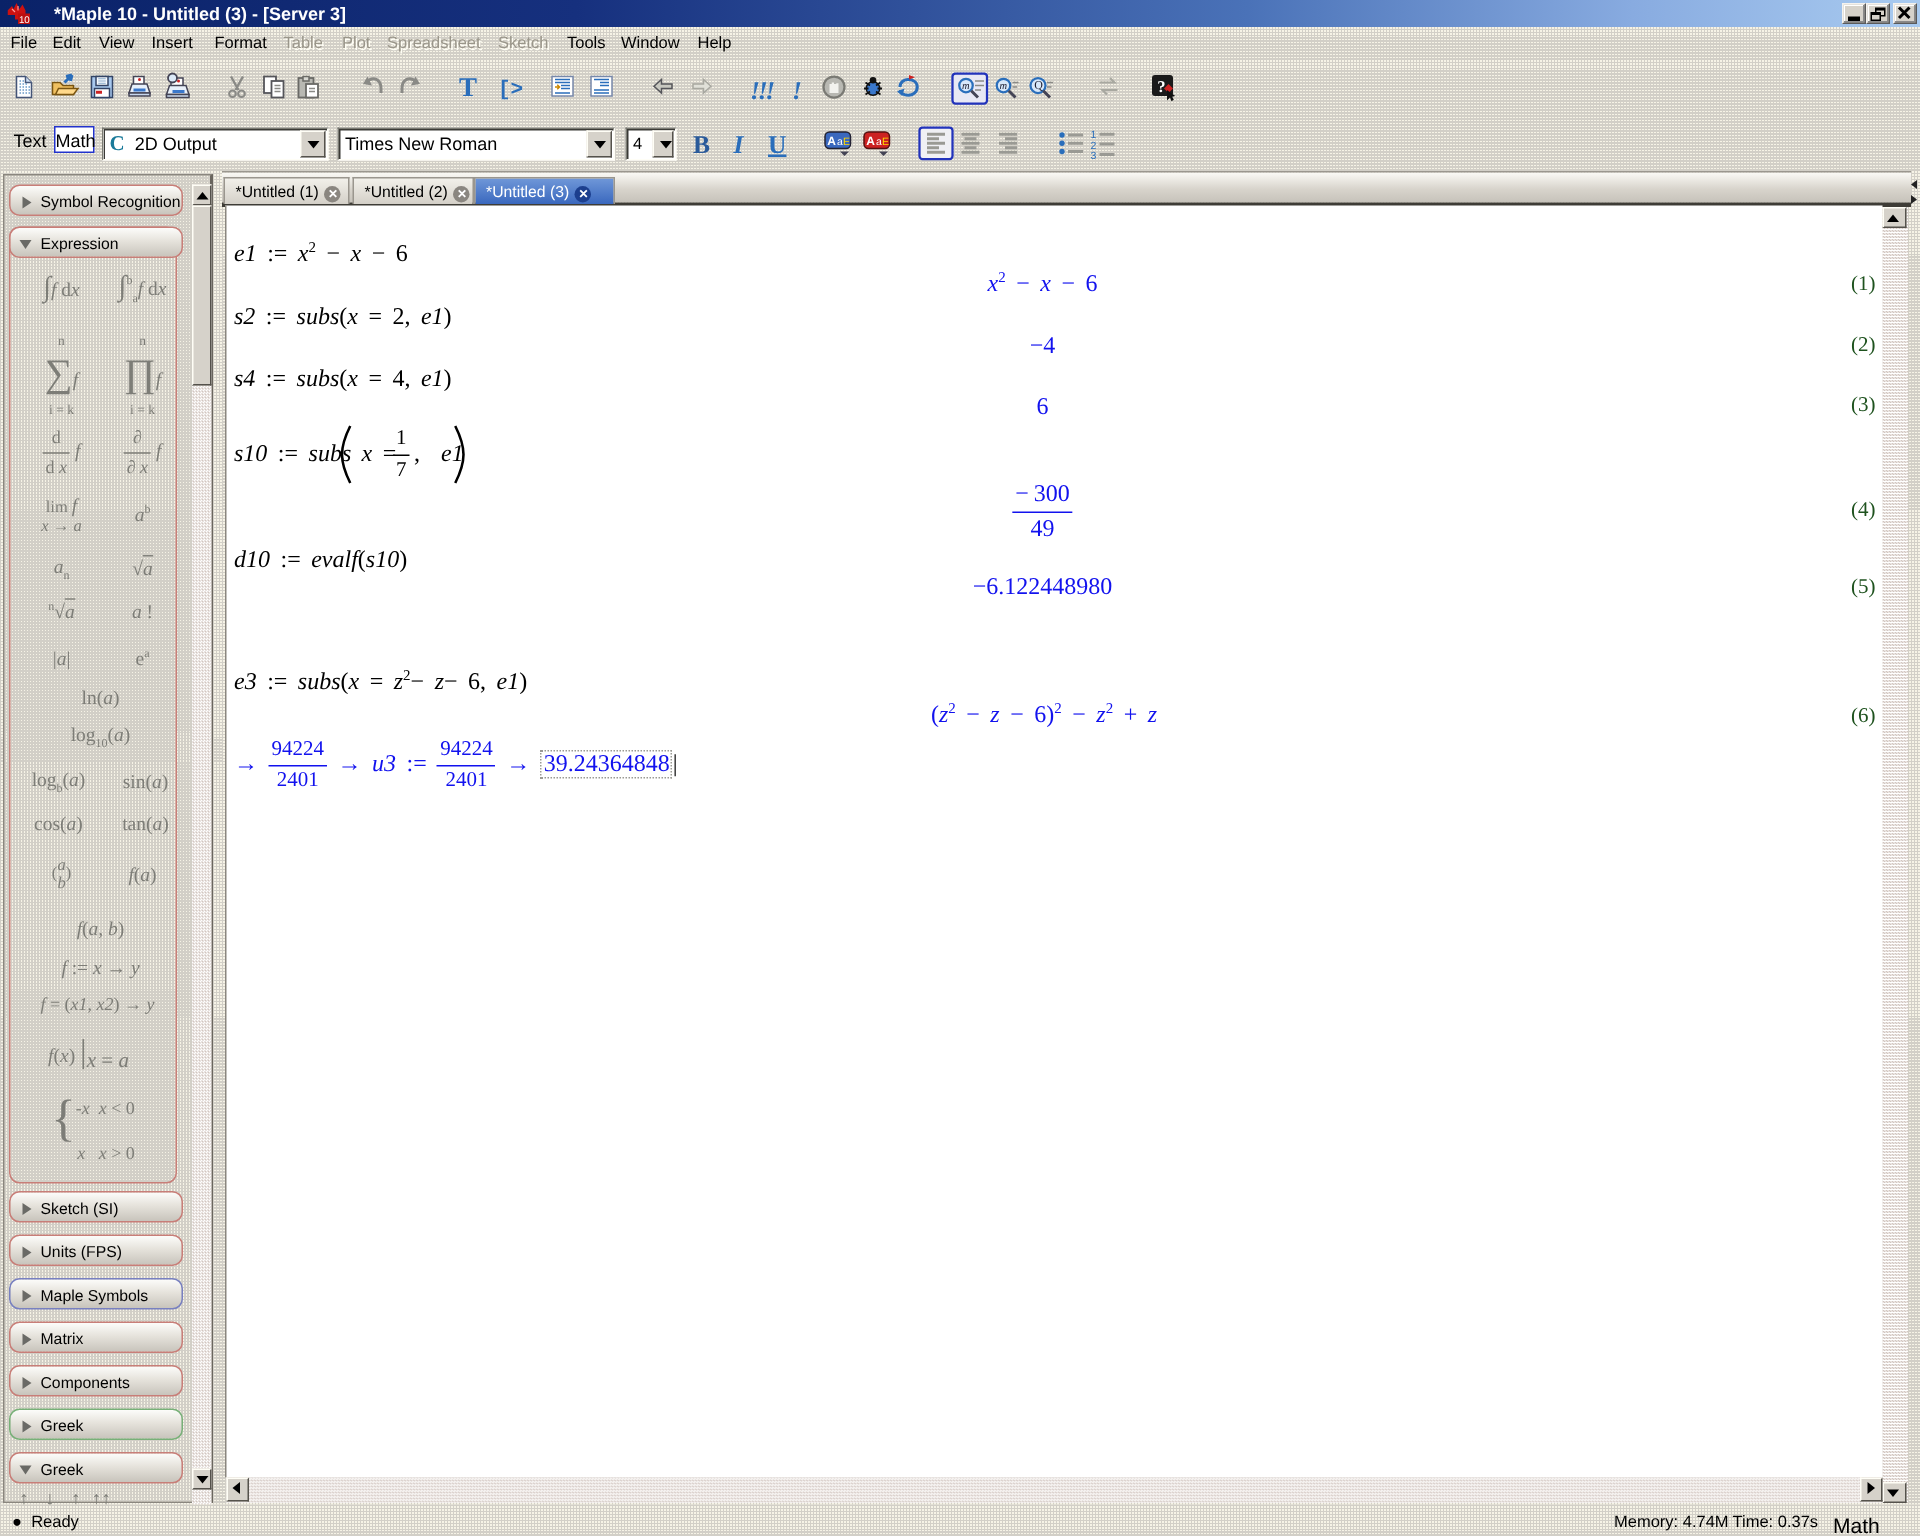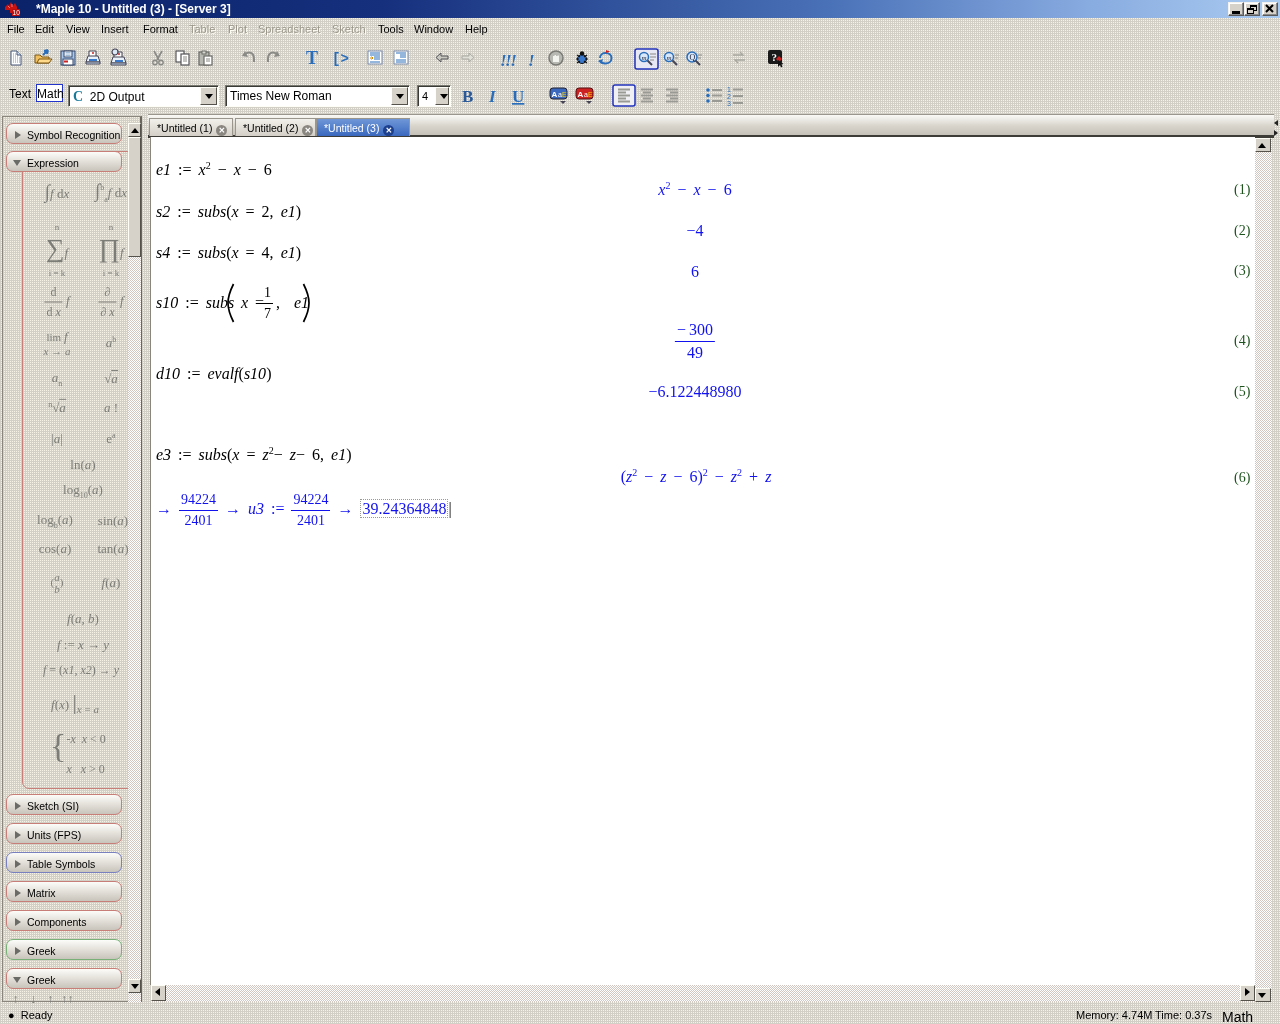--- a/index.html
+++ b/index.html
@@ -51,21 +51,21 @@
 #sidebar { left:0px; top:114px; width:148px; height:890px; }
 #sidepanel { position:absolute; left:2px; top:2px; width:140px; height:886px;
   border:1px solid #8a867e; border-right:2px solid #6a665e; }
 .palhdr { position:absolute; left:3px; width:116px; height:21px; border-radius:7px;
   background:linear-gradient(#fcfcfa,#e6e3dc 45%,#c8c4bc); border:1px solid #c87e78;
   font-size:10.5px; color:#000; padding-top:5px; padding-left:20px; white-space:nowrap; overflow:hidden;}
 .palhdr:before { content:""; position:absolute; left:8px; top:7px;
   border:4px solid transparent; border-left:6px solid #6a6a66; }
 .palhdr.open:before { border:4px solid transparent; border-top:6px solid #6a6a66; left:6px; top:8px; }
 #exprbox { position:absolute; left:3px; top:34px; width:112px; height:638px; border-radius:7px;
-  border:1px solid #c87e78;margin-left:16px; }
+  border:1px solid #c87e78; }
 #exprbox .sym { position:absolute; font-family:"Liberation Serif",serif; font-style:normal;
   color:#7d7d77; font-size:13px; white-space:nowrap; transform:translate(-50%,-50%); text-align:center;}
 
 #sscroll { position:absolute; left:125px; top:6px; width:13px; height:884px; }
 .sbtn { position:absolute; left:0; width:13px; height:14px; background:#d6d2ca;
   border:1px solid; border-color:#fffef6 #55524c #55524c #fffef6; }
 .tri-up:after { content:""; position:absolute; left:2px; top:4px; border:4px solid transparent; border-bottom:5px solid #000; border-top:none;}
 .tri-dn:after { content:""; position:absolute; left:2px; top:4px; border:4px solid transparent; border-top:5px solid #000; border-bottom:none;}
 .tri-lf:after { content:""; position:absolute; left:3px; top:2px; border:4px solid transparent; border-right:5px solid #000; border-left:none;}
 .tri-rt:after { content:""; position:absolute; left:4px; top:2px; border:4px solid transparent; border-left:5px solid #000; border-right:none;}
@@ -369,26 +369,26 @@
         <div class="sym" style="left:60px;top:339px;">log<sub style="font-size:8px;">10</sub>(<i>a</i>)</div>
         <div class="sym" style="left:32px;top:369px;">log<sub style="font-size:8px;">b</sub>(<i>a</i>)</div>
         <div class="sym" style="left:90px;top:369px;">sin(<i>a</i>)</div>
         <div class="sym" style="left:32px;top:397px;">cos(<i>a</i>)</div>
         <div class="sym" style="left:90px;top:397px;">tan(<i>a</i>)</div>
         <div class="sym" style="left:34px;top:431px;font-size:11px;">(<span style="display:inline-block;text-align:center;vertical-align:middle;"><i>a</i><br><i>b</i></span>)</div>
         <div class="sym" style="left:88px;top:431px;"><i>f</i>(<i>a</i>)</div>
         <div class="sym" style="left:60px;top:467px;"><i>f</i>(<i>a</i>, <i>b</i>)</div>
         <div class="sym" style="left:60px;top:493px;"><i>f</i> := <i>x</i> → <i>y</i></div>
         <div class="sym" style="left:58px;top:518px;font-size:12px;"><i>f</i> = (<i>x1</i>, <i>x2</i>) → <i>y</i></div>
-        <div class="sym" style="left:52px;top:550px;"><i>f</i>(<i>x</i>) <span style="font-size:22px;font-style:normal;">|</span><sub style="font-size:11px;"><i>x</i> = <i>a</i></sub></div>
-        <div class="sym" style="left:55px;top:600px;"><span style="font-size:34px;font-style:normal;">{</span><span style="display:inline-block;font-size:12px;text-align:left;vertical-align:middle;">-<i>x</i>&nbsp;&nbsp;<i>x</i> &lt; 0<br><br><i>x</i>&nbsp;&nbsp;&nbsp;<i>x</i> &gt; 0</span></div>
+        <div class="sym" style="left:52px;top:550px;"><i>f</i>(<i>x</i>) <span style="font-size:22px;font-style:normal;">|</span><sub style="font-size:14px;"><i>x</i> = <i>a</i></sub></div>
+        <div class="sym" style="left:55px;top:600px;"><span style="font-size:34px;font-style:normal;">{</span><span style="display:inline-block;font-size:12px;text-align:right;vertical-align:middle;">-<i>x</i>&nbsp;&nbsp;<i>x</i> &lt; 0<br><br><i>x</i>&nbsp;&nbsp;&nbsp;<i>x</i> &gt; 0</span></div>
       </div>
       <div class="palhdr" style="top:677px;">Sketch (SI)</div>
       <div class="palhdr" style="top:706px;">Units (FPS)</div>
-      <div class="palhdr" style="top:735px;border-color:#7880c0;">Table Symbols</div>
+      <div class="palhdr" style="top:735px;border-color:#7880c0;">Maple Symbols</div>
       <div class="palhdr" style="top:764px;">Matrix</div>
       <div class="palhdr" style="top:793px;">Components</div>
       <div class="palhdr" style="top:822px;border-color:#78b078;">Greek</div>
       <div class="palhdr open" style="top:851px;">Greek</div>
       <div style="position:absolute;left:6px;top:874px;width:112px;color:#7d7d77;font-size:13px;">&nbsp;↑&nbsp;&nbsp;&nbsp;↓&nbsp;&nbsp;&nbsp;↑&nbsp;&nbsp;↑↑</div>
       <div id="sscroll" class="pink">
         <div class="sbtn tri-up" style="top:0;"></div>
         <div id="sthumb"></div>
         <div class="sbtn tri-dn" style="bottom:14px;"></div>
       </div>

